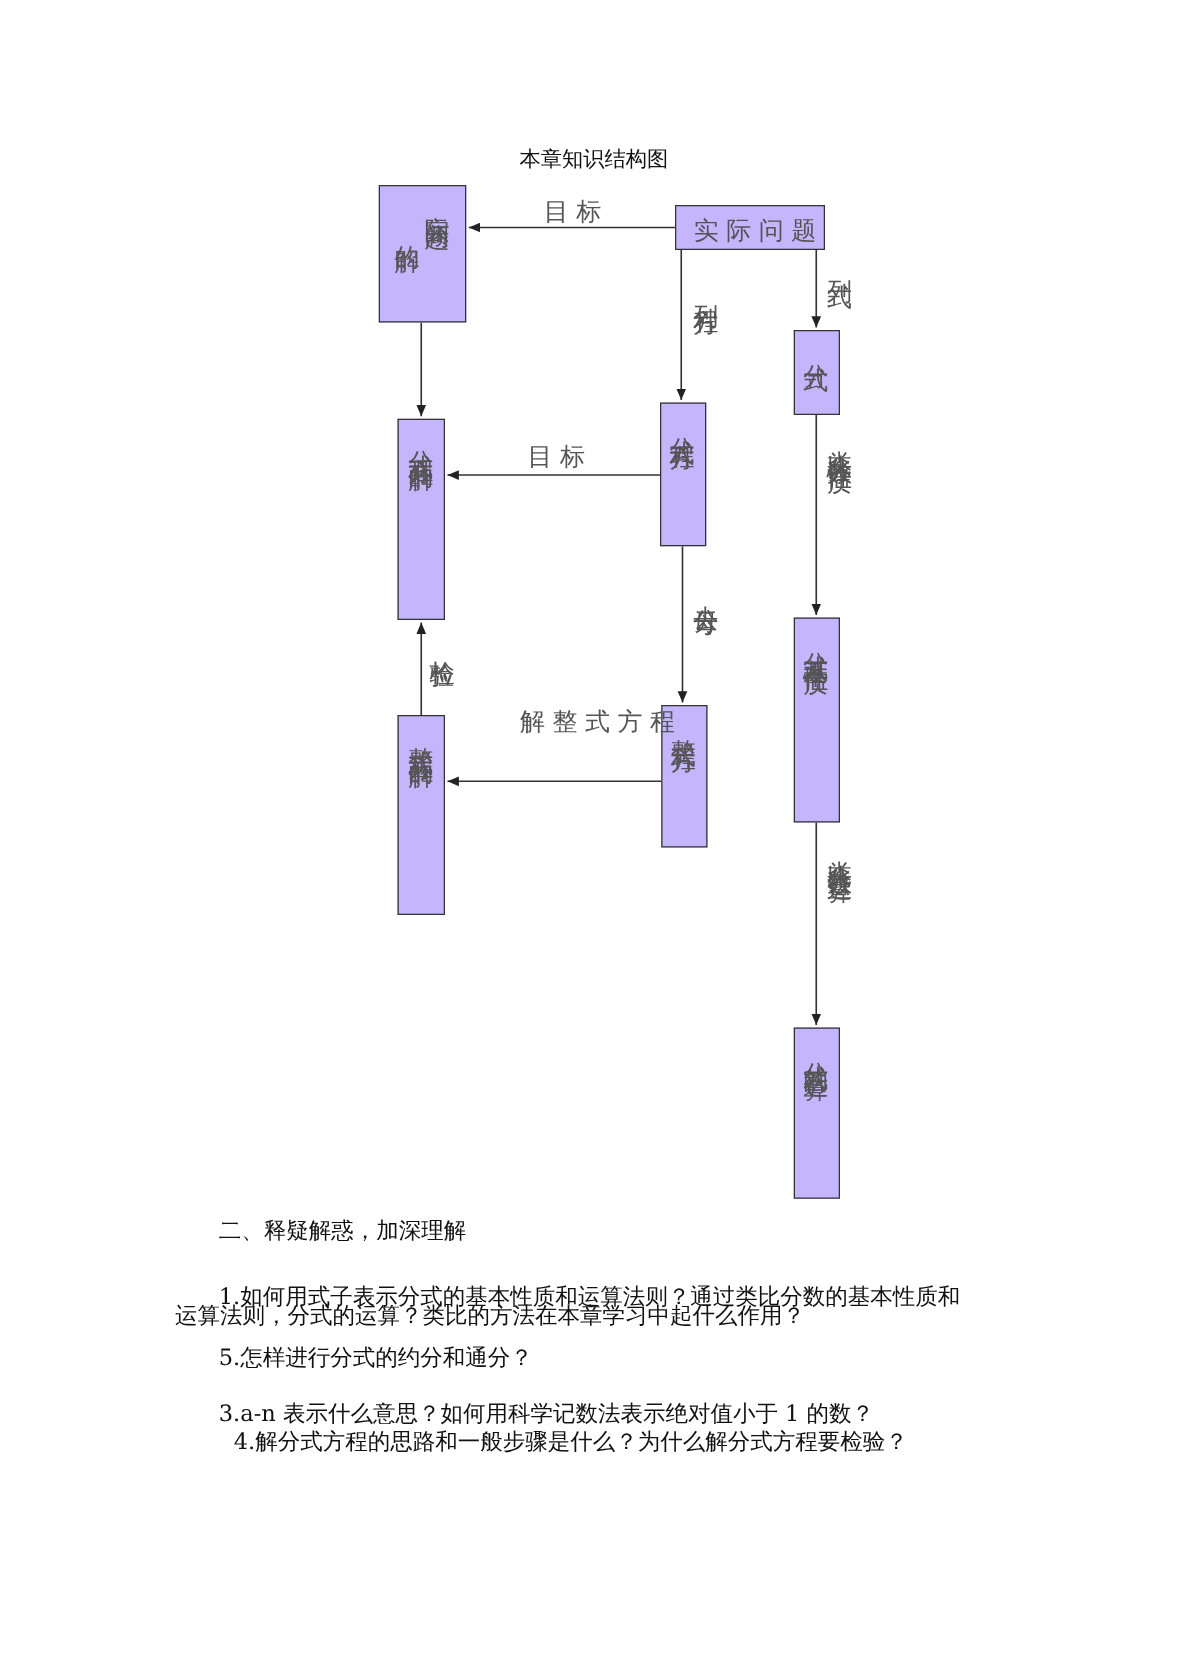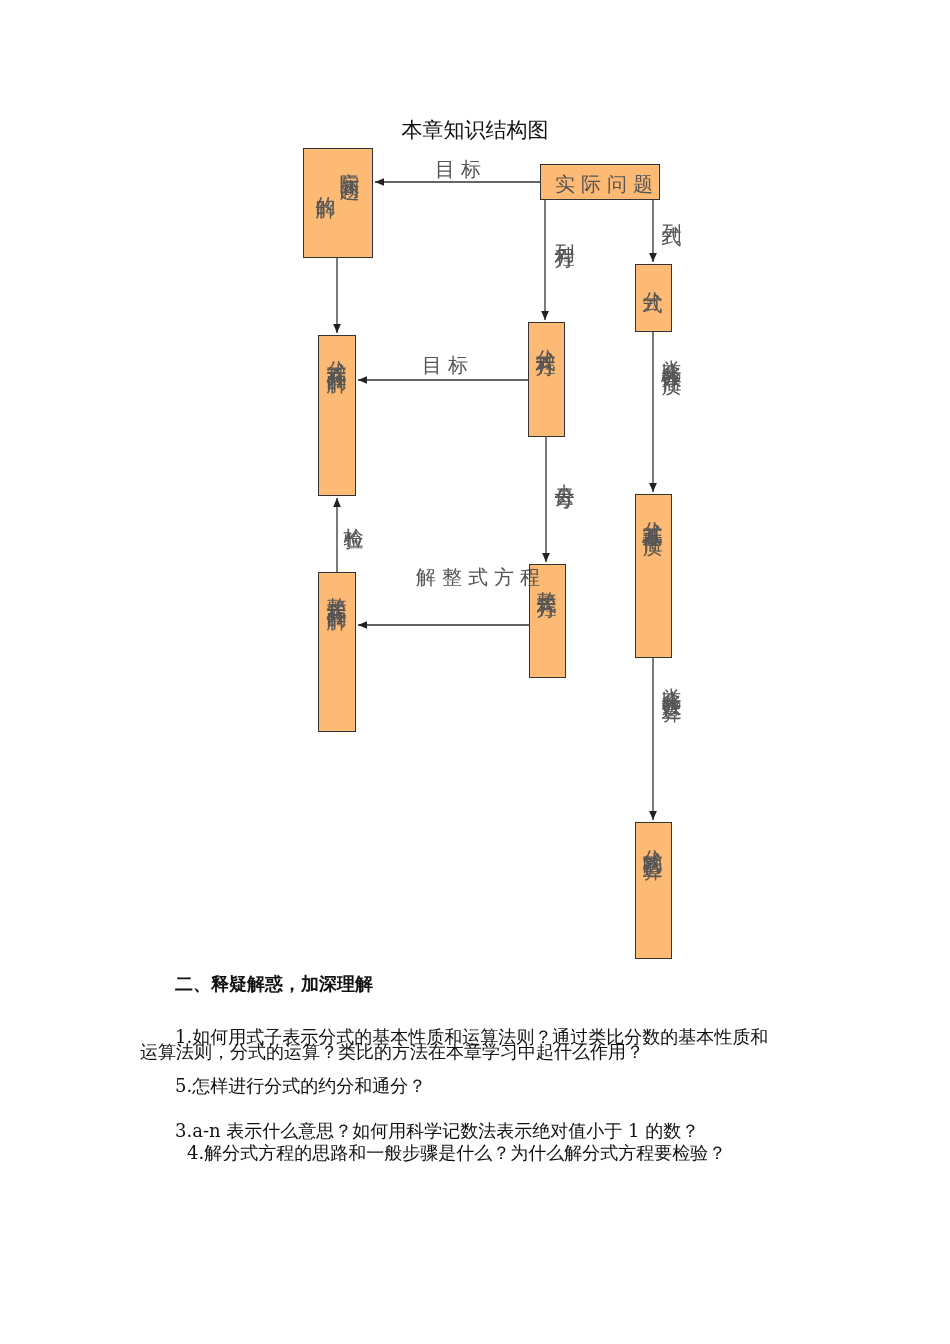--- a/index.html
+++ b/index.html
@@ -1,21 +1,21 @@
 <!DOCTYPE html>
 <html><head>
   <meta charset="utf-8">
   <style>
     html, body { margin: 0; padding: 0; background: #ffffff; }
     body { width: 950px; height: 1344px; position: relative; overflow: hidden;
            font-family: "DejaVu Serif", "Liberation Serif", serif; color: #222; }
     .title { position: absolute; left: 0; width: 950px; top: 116px; text-align: center;
-             font-size: 21px; color: #111; }
+             font-size: 17px; color: #111; }
     svg.diagram { position: absolute; left: 0; top: 0; }
-    .box { position: absolute; border: 1.5px solid #333; box-sizing: border-box; background: #fdba74; }
+    .box { position: absolute; border: 1.5px solid #333; box-sizing: border-box; background: #c4b5fd; }
     .vtext { position: absolute; writing-mode: vertical-rl; text-orientation: upright;
              font-size: 20px; color: #555; letter-spacing: 3px; line-height: 1; }
     .htext { position: absolute; font-size: 20px; color: #555; letter-spacing: 6px; white-space: nowrap; }
     .para { position: absolute; font-size: 18px; color: #111; white-space: nowrap; }
   </style>
 </head>
 <body>
 
 <div class="title">本章知识结构图</div>
 
@@ -89,18 +89,18 @@
 <div class="htext" style="left:435px; top:156px;">目标</div>
 <div class="htext" style="left:422px; top:352px;">目标</div>
 <div class="htext" style="left:380px; top:564px;margin-left:36px;">解整式方程</div>
 <div class="vtext" style="left:555px; top:228px;">列方程</div>
 <div class="vtext" style="left:662px; top:208px;">列式</div>
 <div class="vtext" style="left:555px; top:468px;">去分母</div>
 <div class="vtext" style="left:344px; top:512px;">检验</div>
 <div class="vtext" style="left:662px; top:344px;">类比分数性质</div>
 <div class="vtext" style="left:662px; top:672px;">类比分数运算</div>
 
-<div class="para" style="left:175px; top:972px;font-weight:bold;">二、释疑解惑，加深理解</div>
+<div class="para" style="left:175px; top:972px;">二、释疑解惑，加深理解</div>
 <div class="para" style="left:175px; top:1009px;margin-top:16px;">1.如何用式子表示分式的基本性质和运算法则？通过类比分数的基本性质和</div>
 <div class="para" style="left:140px; top:1040px;">运算法则，分式的运算？类比的方法在本章学习中起什么作用？</div>
 <div class="para" style="left:175px; top:1074px;">5.怎样进行分式的约分和通分？</div>
 <div class="para" style="left:175px; top:1119px;">3.a-n 表示什么意思？如何用科学记数法表示绝对值小于 1 的数？</div>
 <div class="para" style="left:187px; top:1141px;">4.解分式方程的思路和一般步骤是什么？为什么解分式方程要检验？</div>
 
 </body></html>

